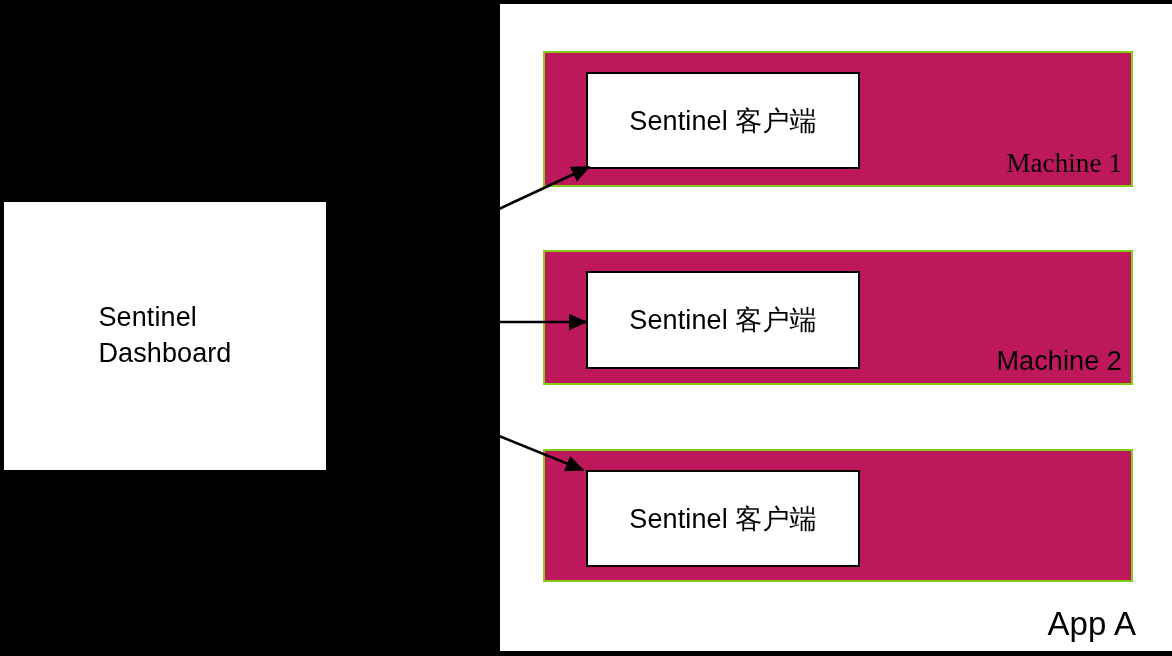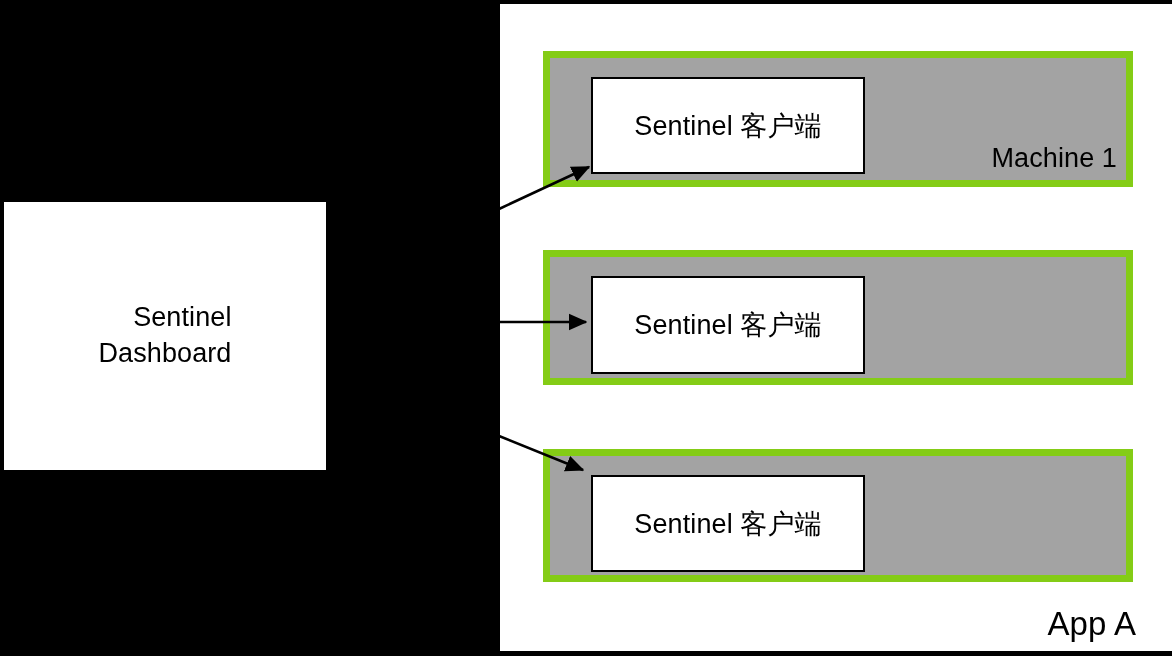--- a/index.html
+++ b/index.html
@@ -24,21 +24,21 @@
     width: 326px;
     height: 272px;
     background: #ffffff;
     border: 2px solid #000000;
     box-sizing: border-box;
     display: flex;
     align-items: center;
     justify-content: center;
   }
   #dashboard-label {
-    text-align: right;
+    text-align: left;
     font-size: 27px;
     line-height: 1.32;
     letter-spacing: 0.1px;
     white-space: pre-line;
   }
   
   #app-panel {
     position: absolute;
     left: 498px;
     top: 2px;
@@ -54,36 +54,36 @@
     right: 38px;
     bottom: 8px;
     font-size: 33px;
     letter-spacing: 0.1px;
   }
   
   .machine-box {
     position: absolute;
     left: 43px;
     width: 590px;
-    background: #a3a3a3;
-    border: 7px solid #84cc16;
+    background: #be185d;
+    border: 2px solid #84cc16;
     box-sizing: border-box;
   }
   #machine-box-1 { top: 47px;  height: 136px; }
   #machine-box-2 { top: 246px; height: 135px; }
   #machine-box-3 { top: 445px; height: 133px; }
 
   .machine-label {
     position: absolute;
     right: 9px;
     font-size: 27px;
     letter-spacing: 0.1px;
     white-space: nowrap;
   }
-  #machine-box-1 .machine-label { bottom: 6px; }
+  #machine-box-1 .machine-label { bottom: 6px; font-family: Liberation Serif, serif; }
   #machine-box-2 .machine-label { bottom: 6px; }
   #machine-box-3 .machine-label { bottom: 6px; }
 
   
   .client-box {
     position: absolute;
     left: 41px;
     width: 274px;
     background: #ffffff;
     border: 2px solid #000000;
@@ -127,20 +127,21 @@
       <div class="client-box">
         <span class="client-label">Sentinel 客户端</span>
       </div>
       <span class="machine-label">Machine 1</span>
     </div>
 
     <div class="machine-box" id="machine-box-2">
       <div class="client-box">
         <span class="client-label">Sentinel 客户端</span>
       </div>
+      <span class="machine-label">Machine 2</span>
     </div>
 
     <div class="machine-box" id="machine-box-3">
       <div class="client-box">
         <span class="client-label">Sentinel 客户端</span>
       </div>
     </div>
 
     <span id="app-label">App A</span>
   </div>

